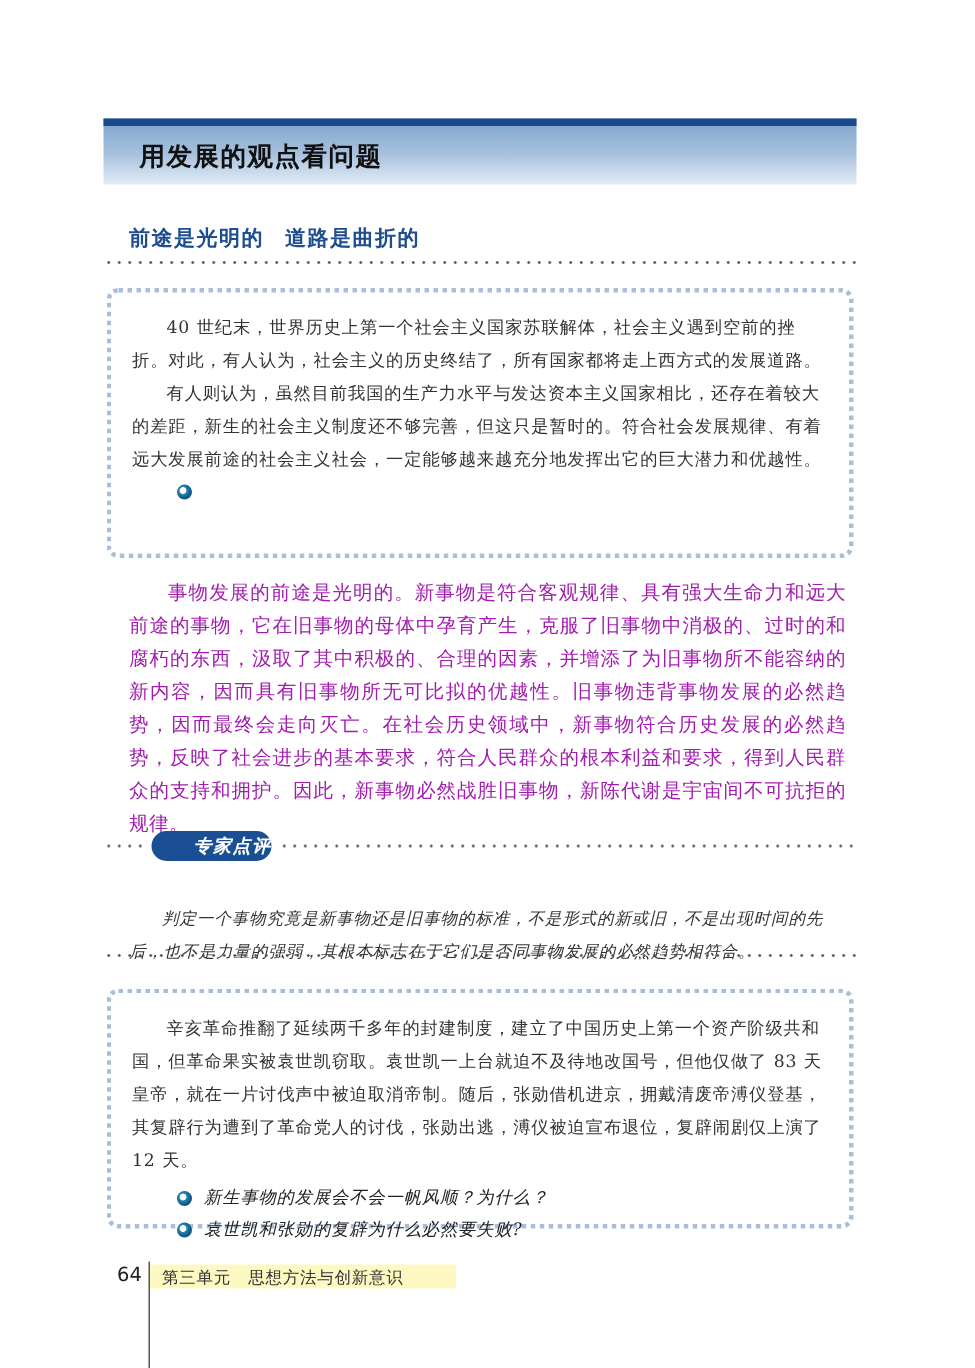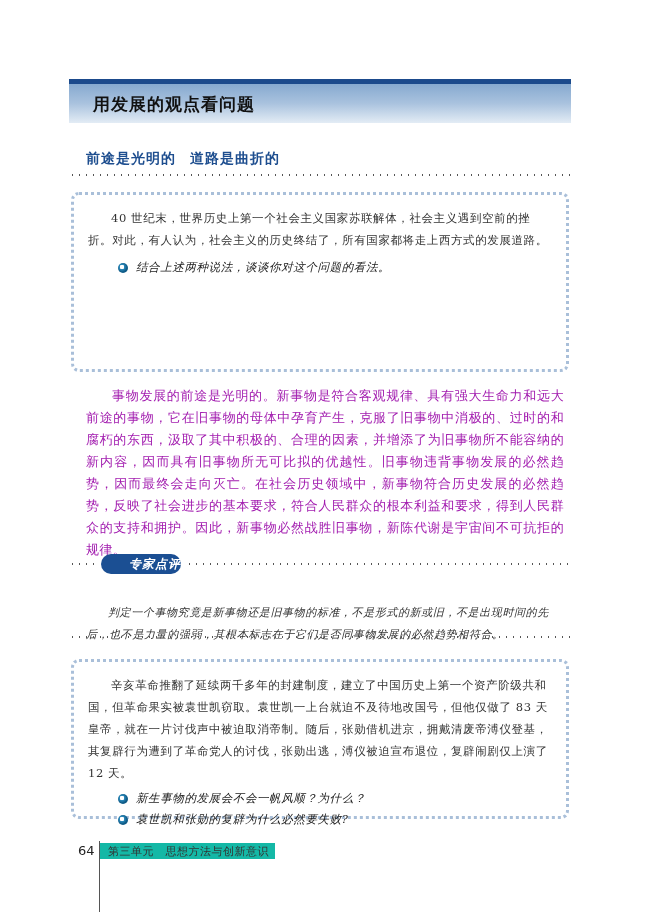--- a/index.html
+++ b/index.html
@@ -18,42 +18,42 @@
   .bullet{display:inline-block;width:10px;height:10px;border-radius:50%;margin-right:8px;
     background:radial-gradient(circle at 40% 40%,#fff 0 2px,#2a87b8 2.5px,#0e5a86 5px);}
   .body-text{position:absolute;left:86px;top:385px;width:478px;font-size:13px;line-height:22px;color:#a21caf;letter-spacing:0.3px;text-align:justify;}
   .body-text p{margin:0;text-indent:2em;}
   .expert-pill{position:absolute;left:101px;top:554px;width:80px;height:20px;border-radius:10px;background:#1b4f93;
     color:#fff;font-family:"DejaVu Sans","Liberation Sans",sans-serif;font-size:12px;font-weight:bold;text-align:right;line-height:20px;font-style:italic;letter-spacing:1px;}
   .expert-text{position:absolute;left:86px;top:582px;width:480px;font-size:11px;line-height:22px;color:#333;letter-spacing:0.6px;font-style:italic;margin-top:20px;}
   .expert-text p{margin:0;text-indent:2em;}
   .footer-num{position:absolute;left:78px;top:843px;font-family:"DejaVu Sans","Liberation Sans",sans-serif;font-size:13px;color:#222;}
   .footer-vline{position:absolute;left:99px;top:841px;width:1px;height:71px;background:#555;}
-  .footer-band{position:absolute;left:100px;top:843px;width:175px;height:16px;background:#14b8a6;}
+  .footer-band{position:absolute;left:100px;top:843px;width:204px;height:16px;background:#fef9c3;}
   .footer-label{position:absolute;left:8px;top:1px;font-family:"DejaVu Sans","Liberation Sans",sans-serif;font-size:11px;color:#333;letter-spacing:0.5px;white-space:pre;}
 </style>
 </head>
 <body>
 
 <div class="header-band">
   <div class="header-topbar"></div>
   <div class="header-title">用发展的观点看问题</div>
 </div>
 
 <div class="section-title">
   <span>前途是光明的</span><span class="gap"></span><span>道路是曲折的</span>
 </div>
 <div class="dotline" style="top:174px;"></div>
 
 <div class="casebox" style="top:192px;height:180px;padding:12px 14px 0 14px;">
   <p>40 世纪末，世界历史上第一个社会主义国家苏联解体，社会主义遇到空前的挫折。对此，有人认为，社会主义的历史终结了，所有国家都将走上西方式的发展道路。</p>
+  <p>有人则认为，虽然目前我国的生产力水平与发达资本主义国家相比，还存在着较大的差距，新生的社会主义制度还不够完善，但这只是暂时的。符合社会发展规律、有着远大发展前途的社会主义社会，一定能够越来越充分地发挥出它的巨大潜力和优越性。</p>
   <div style="padding-left:30px;margin-top:6px;">
     <div class="q">
         <span class="bullet"></span>
-        <span>结合上述两种说法，谈谈你对这个问题的看法。</span>
       </div>
   </div>
 </div>
 
 <div class="body-text">
   <p>事物发展的前途是光明的。新事物是符合客观规律、具有强大生命力和远大前途的事物，它在旧事物的母体中孕育产生，克服了旧事物中消极的、过时的和腐朽的东西，汲取了其中积极的、合理的因素，并增添了为旧事物所不能容纳的新内容，因而具有旧事物所无可比拟的优越性。旧事物违背事物发展的必然趋势，因而最终会走向灭亡。在社会历史领域中，新事物符合历史发展的必然趋势，反映了社会进步的基本要求，符合人民群众的根本利益和要求，得到人民群众的支持和拥护。因此，新事物必然战胜旧事物，新陈代谢是宇宙间不可抗拒的规律。</p>
 </div>
 
 <div class="dotline" style="top:563px;left:69px;width:28px;"></div>
 <div class="expert-pill">专家点评</div>

